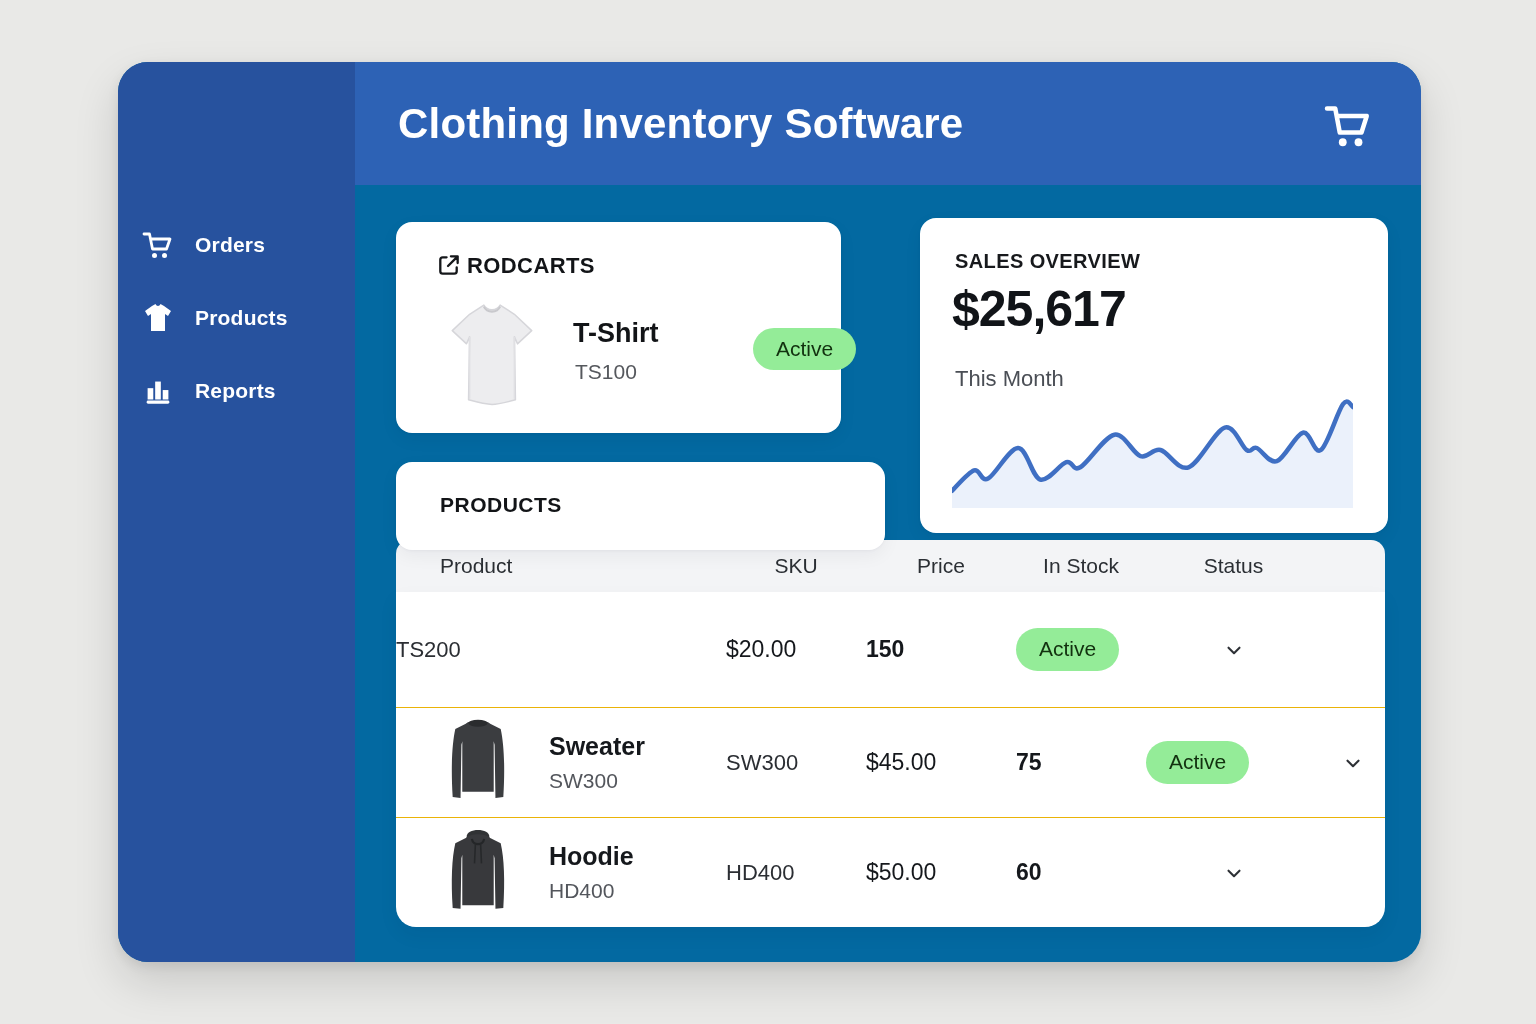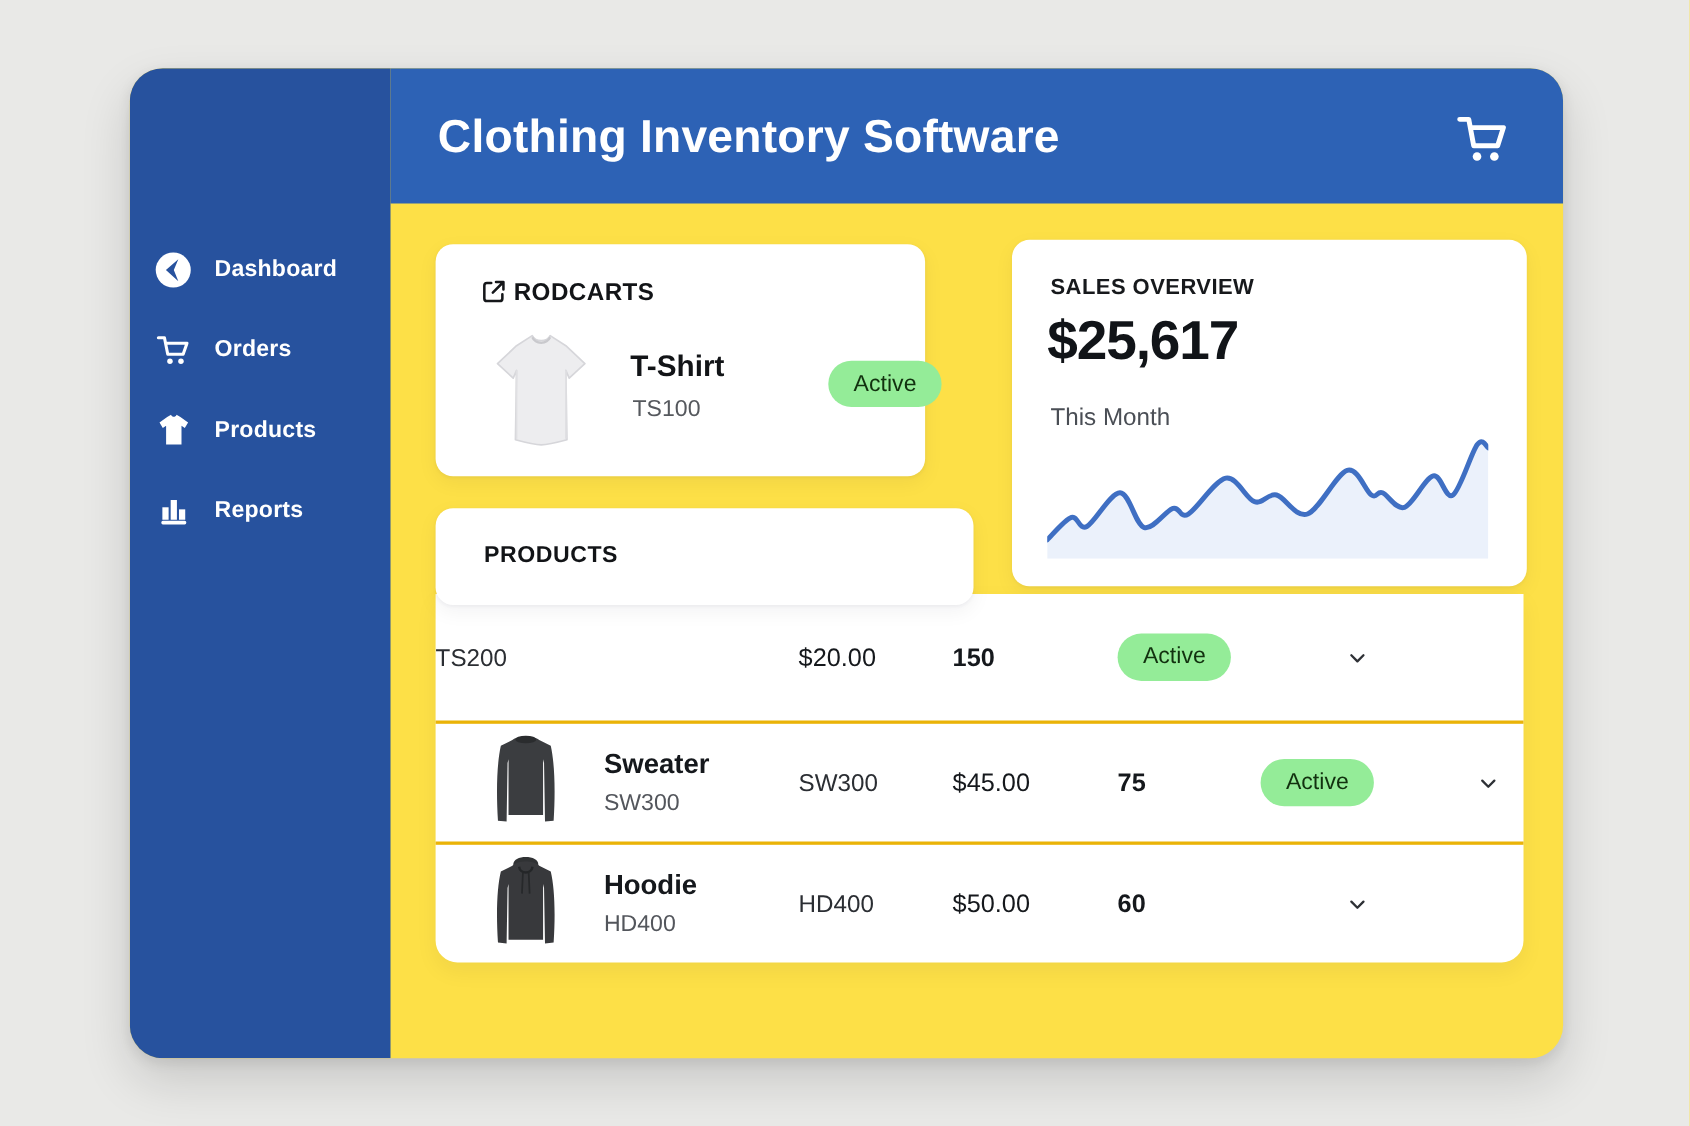--- a/index.html
+++ b/index.html
@@ -6,21 +6,21 @@
   html,body { width:1536px; height:1024px; }
   body {
     font-family:"Liberation Sans", sans-serif;
     background:#e9e9e7;
     position:relative;
     overflow:hidden;
     color:#17191c;
   }
   .window {
     position:absolute; left:118px; top:62px; width:1303px; height:900px;
-    border-radius:30px; background:#fde047;
+    border-radius:30px; background:#0369a1;
     box-shadow:0 20px 45px rgba(0,0,0,.14), 0 4px 12px rgba(0,0,0,.08);
     overflow:hidden;
   }
   
   .sidebar {
     position:absolute; left:0; top:0; width:237px; height:900px;
     background:#27529e;
   }
   .nav { position:absolute; left:0; top:163px; width:100%; display:flex; flex-direction:column; gap:33px; }
   .nav-item {
@@ -71,21 +71,21 @@
   }
   .th { font-size:21px; color:#2b2f34; }
   .th-product { padding-left:44px; text-align:left; }
   .th-c { text-align:center; }
   .tbody { background:#ffffff; border-radius:0 0 20px 20px; box-shadow:0 8px 20px rgba(15,23,42,.05); }
   .trow {
     display:grid; grid-template-columns:330px 140px 150px 130px 175px 64px;
     align-items:center; height:110px; cursor:pointer;
   }
   .trow.first { height:115px; }
-  .trow + .trow { border-top:3px solid #eab308; }
+  .trow + .trow { border-top:1px solid #eab308; }
   .cell-product { display:flex; align-items:center; gap:33px; padding-left:44px; }
   .prod-img { width:76px; height:96px; flex:0 0 76px; }
   .prod-name { font-size:25px; font-weight:700; color:#15181c; }
   .prod-code { font-size:21px; color:#53565c; margin-top:8px; }
   .cell-c { }
   .cell-sku { font-size:22px; color:#2b2e33; }
   .cell-price { font-size:23px; font-weight:400; color:#15181c; }
   .cell-stock { font-size:23px; font-weight:700; color:#15181c; }
   .cell-chevron { display:flex; justify-content:center; align-items:center; cursor:pointer; }
 </style>
@@ -101,29 +101,20 @@
         <path d="M4 6 H9.5 L12.5 22 H27 L30.5 11 H11" stroke="#ffffff" stroke-width="3" stroke-linecap="round" stroke-linejoin="round"></path>
         <circle cx="14.5" cy="28.5" r="2.6" fill="#ffffff"></circle>
         <circle cx="25" cy="28.5" r="2.6" fill="#ffffff"></circle>
       </svg>
     </div>
   </div>
 
   <div class="sidebar">
     <div class="nav">
 
-      <div class="nav-item">
-        <span class="nav-icon">
-          <svg width="37" height="37" viewBox="0 0 36 36">
-            <circle cx="18" cy="18" r="15.5" fill="#ffffff"></circle>
-            <path d="M22.5 8.5 L11.5 18 L22.5 28 L18.5 18 Z" fill="#27529e"></path>
-          </svg>
-        </span>
-        <span class="nav-label">Dashboard</span>
-      </div>
 
       <div class="nav-item">
         <span class="nav-icon">
           <svg width="36" height="36" viewBox="0 0 36 34" fill="none">
             <path d="M4 6 H9.5 L12.5 21 H26.5 L30 11 H11" stroke="#ffffff" stroke-width="2.8" stroke-linecap="round" stroke-linejoin="round"></path>
             <circle cx="14.5" cy="27.5" r="2.5" fill="#ffffff"></circle>
             <circle cx="24.5" cy="27.5" r="2.5" fill="#ffffff"></circle>
           </svg>
         </span>
         <span class="nav-label">Orders</span>
@@ -179,20 +170,28 @@
         <path d="M0.0,97.8C3.7,94.4 16.0,79.4 22.1,77.4C28.1,75.4 28.7,89.3 36.1,85.6C43.4,81.8 57.5,54.8 66.2,55.0C74.9,55.1 80.2,84.2 88.2,86.6C96.2,89.0 107.6,71.3 114.3,69.2C121.0,67.2 120.3,78.9 128.3,74.3C136.3,69.8 152.4,43.6 162.4,41.7C172.4,39.8 180.8,60.6 188.5,63.1C196.2,65.7 200.5,55.1 208.5,57.0C216.5,58.9 225.9,78.1 236.6,74.3C247.3,70.6 263.0,37.5 272.7,34.6C282.4,31.7 289.4,53.6 294.7,57.0C300.1,60.4 299.7,53.1 304.8,55.0C309.8,56.8 317.1,70.8 324.8,68.2C332.5,65.7 343.5,41.5 350.9,39.7C358.2,37.8 362.2,61.8 368.9,57.0C375.6,52.2 385.6,18.2 391.0,11.1C396.3,4.0 399.3,13.6 401.0,14.2 L401,115 L0,115 Z" fill="#e8eefa" opacity="0.85"></path>
         <path d="M0.0,97.8C3.7,94.4 16.0,79.4 22.1,77.4C28.1,75.4 28.7,89.3 36.1,85.6C43.4,81.8 57.5,54.8 66.2,55.0C74.9,55.1 80.2,84.2 88.2,86.6C96.2,89.0 107.6,71.3 114.3,69.2C121.0,67.2 120.3,78.9 128.3,74.3C136.3,69.8 152.4,43.6 162.4,41.7C172.4,39.8 180.8,60.6 188.5,63.1C196.2,65.7 200.5,55.1 208.5,57.0C216.5,58.9 225.9,78.1 236.6,74.3C247.3,70.6 263.0,37.5 272.7,34.6C282.4,31.7 289.4,53.6 294.7,57.0C300.1,60.4 299.7,53.1 304.8,55.0C309.8,56.8 317.1,70.8 324.8,68.2C332.5,65.7 343.5,41.5 350.9,39.7C358.2,37.8 362.2,61.8 368.9,57.0C375.6,52.2 385.6,18.2 391.0,11.1C396.3,4.0 399.3,13.6 401.0,14.2" fill="none" stroke="#3f6fc3" stroke-width="4.5" stroke-linecap="round" stroke-linejoin="round"></path>
       </svg>
   </div>
 
   <div class="card card-products-title">
     <div class="products-title">PRODUCTS</div>
   </div>
 
   <div class="table">
+    <div class="thead">
+      <div class="th th-product">Product</div>
+      <div class="th th-c">SKU</div>
+      <div class="th th-c">Price</div>
+      <div class="th th-c">In Stock</div>
+      <div class="th th-c">Status</div>
+      <div class="th"></div>
+    </div>
 
     <div class="tbody">
 
       <div class="trow first">
         <div class="cell-c cell-sku">TS200</div>
         <div class="cell-c cell-price">$20.00</div>
         <div class="cell-c cell-stock">150</div>
         <div class="cell-c">
           <span class="badge badge-active">Active</span>
         </div>

